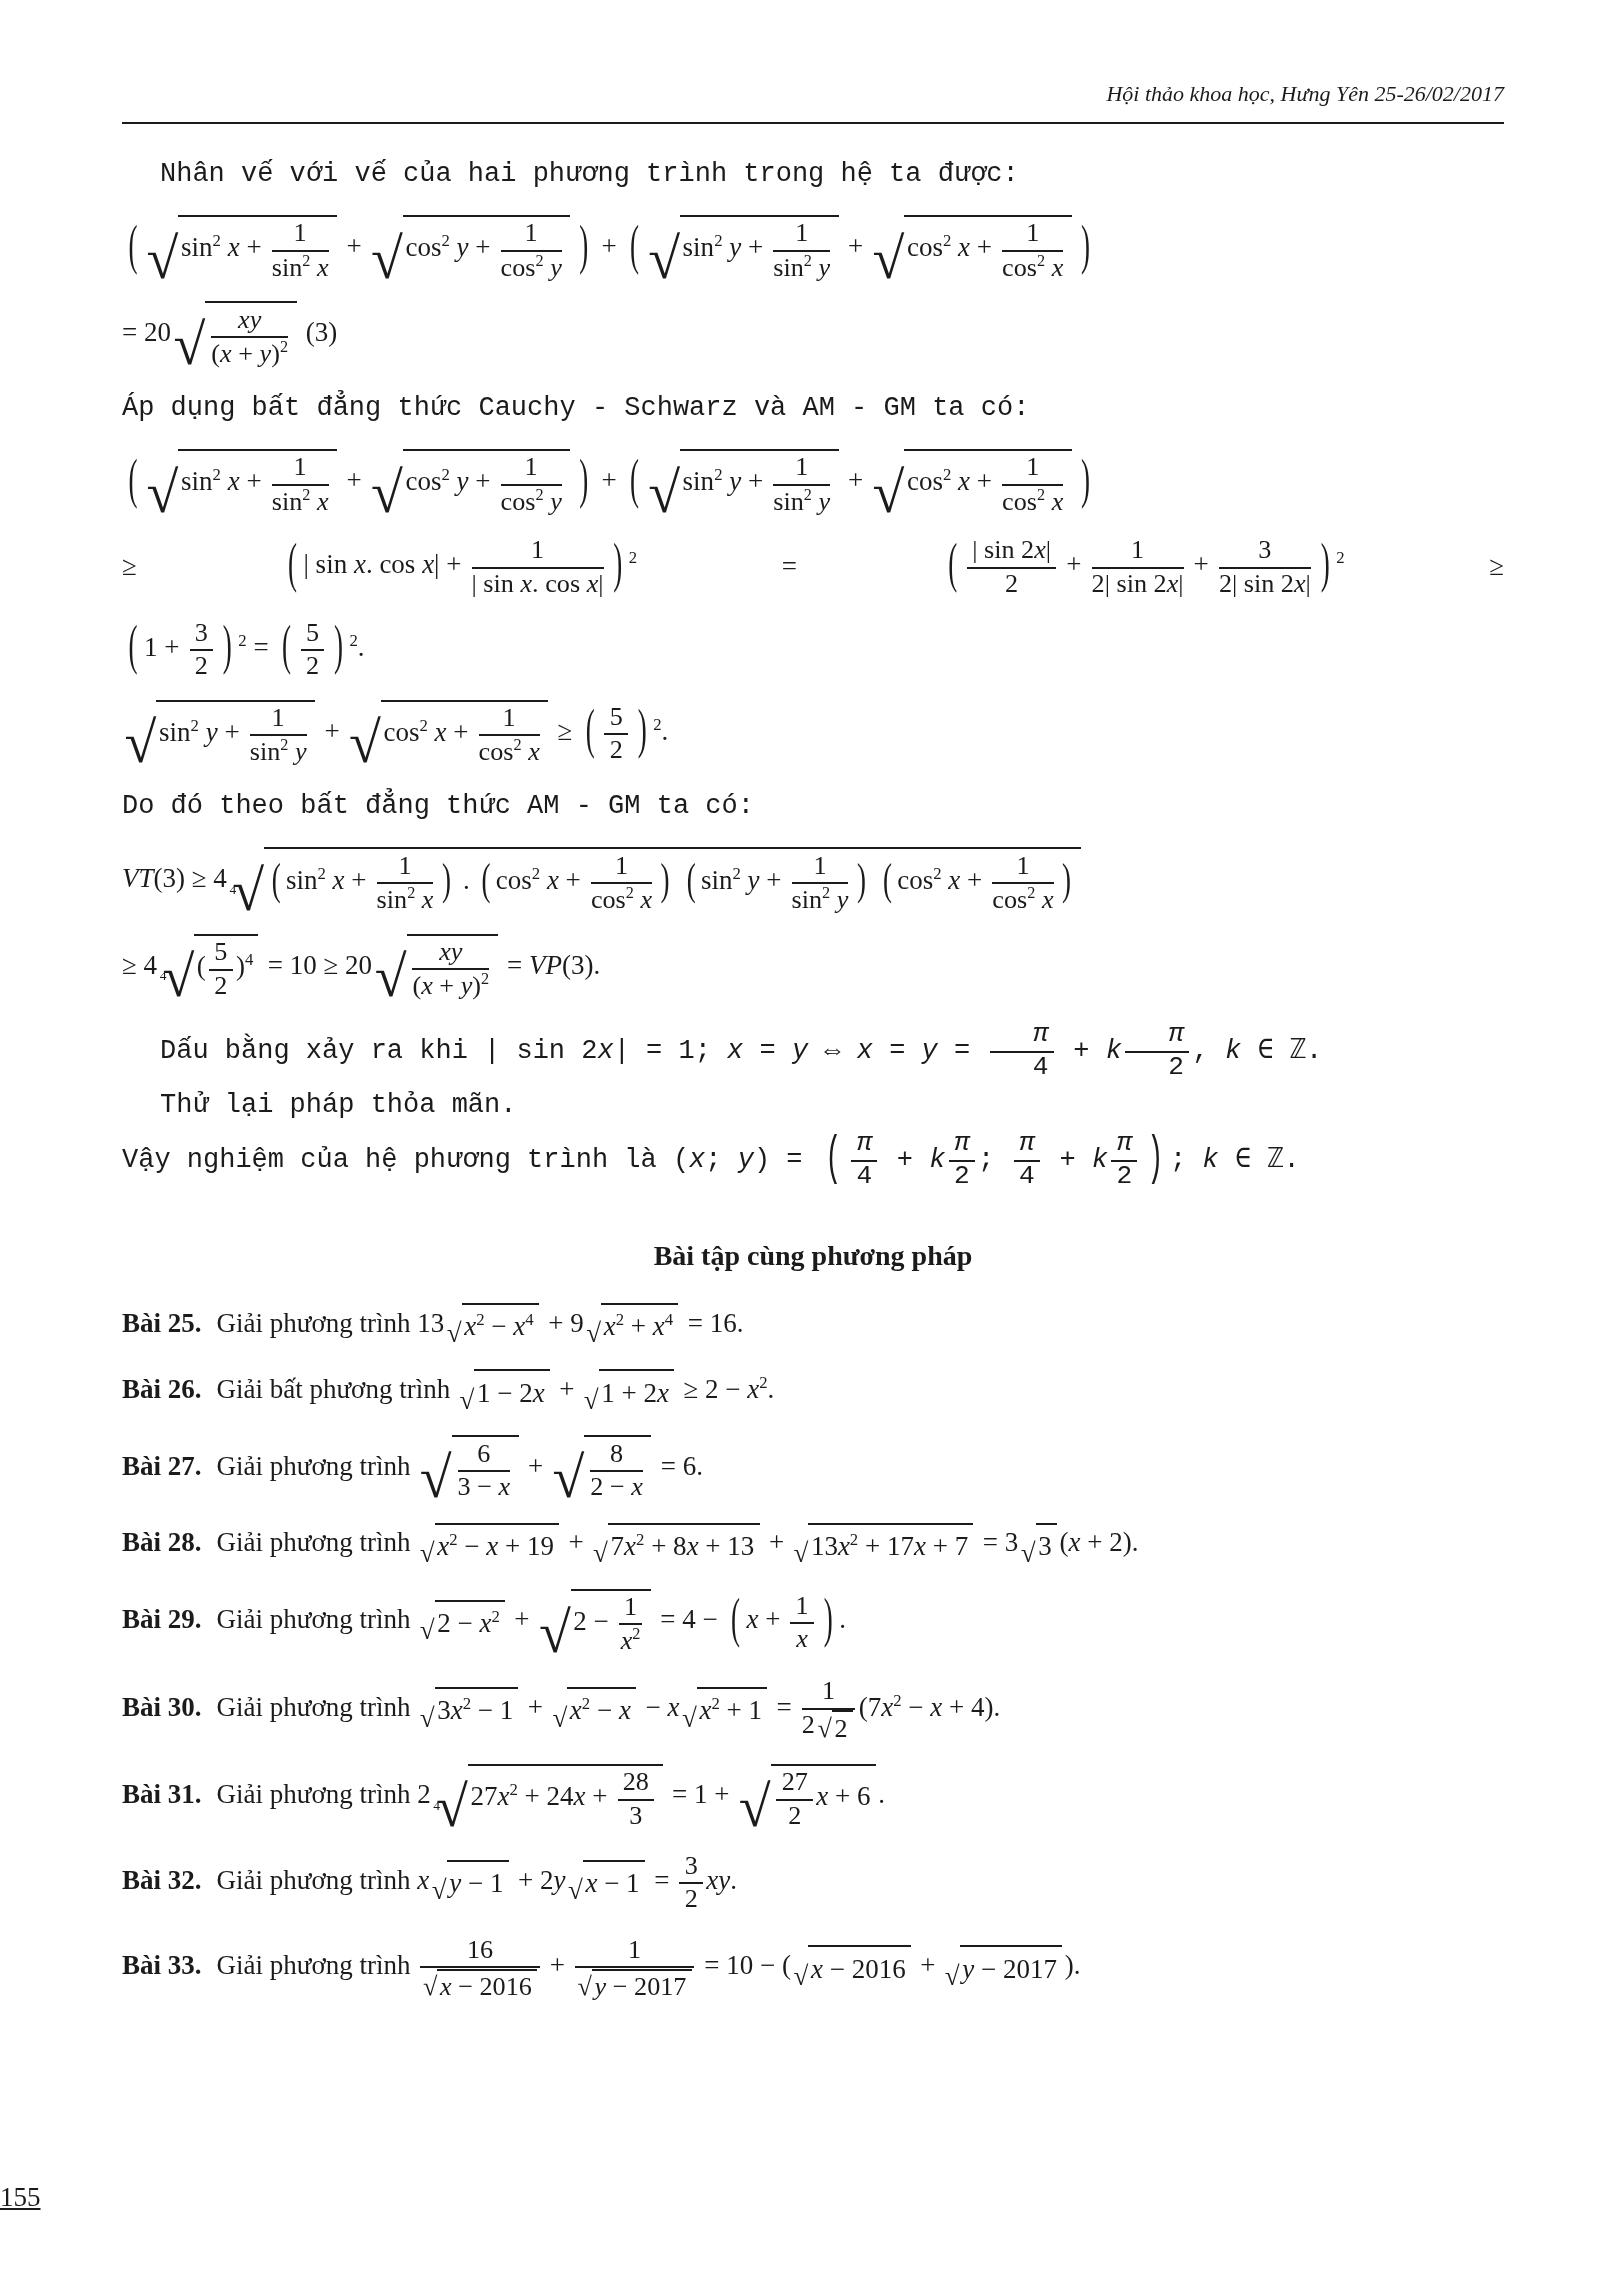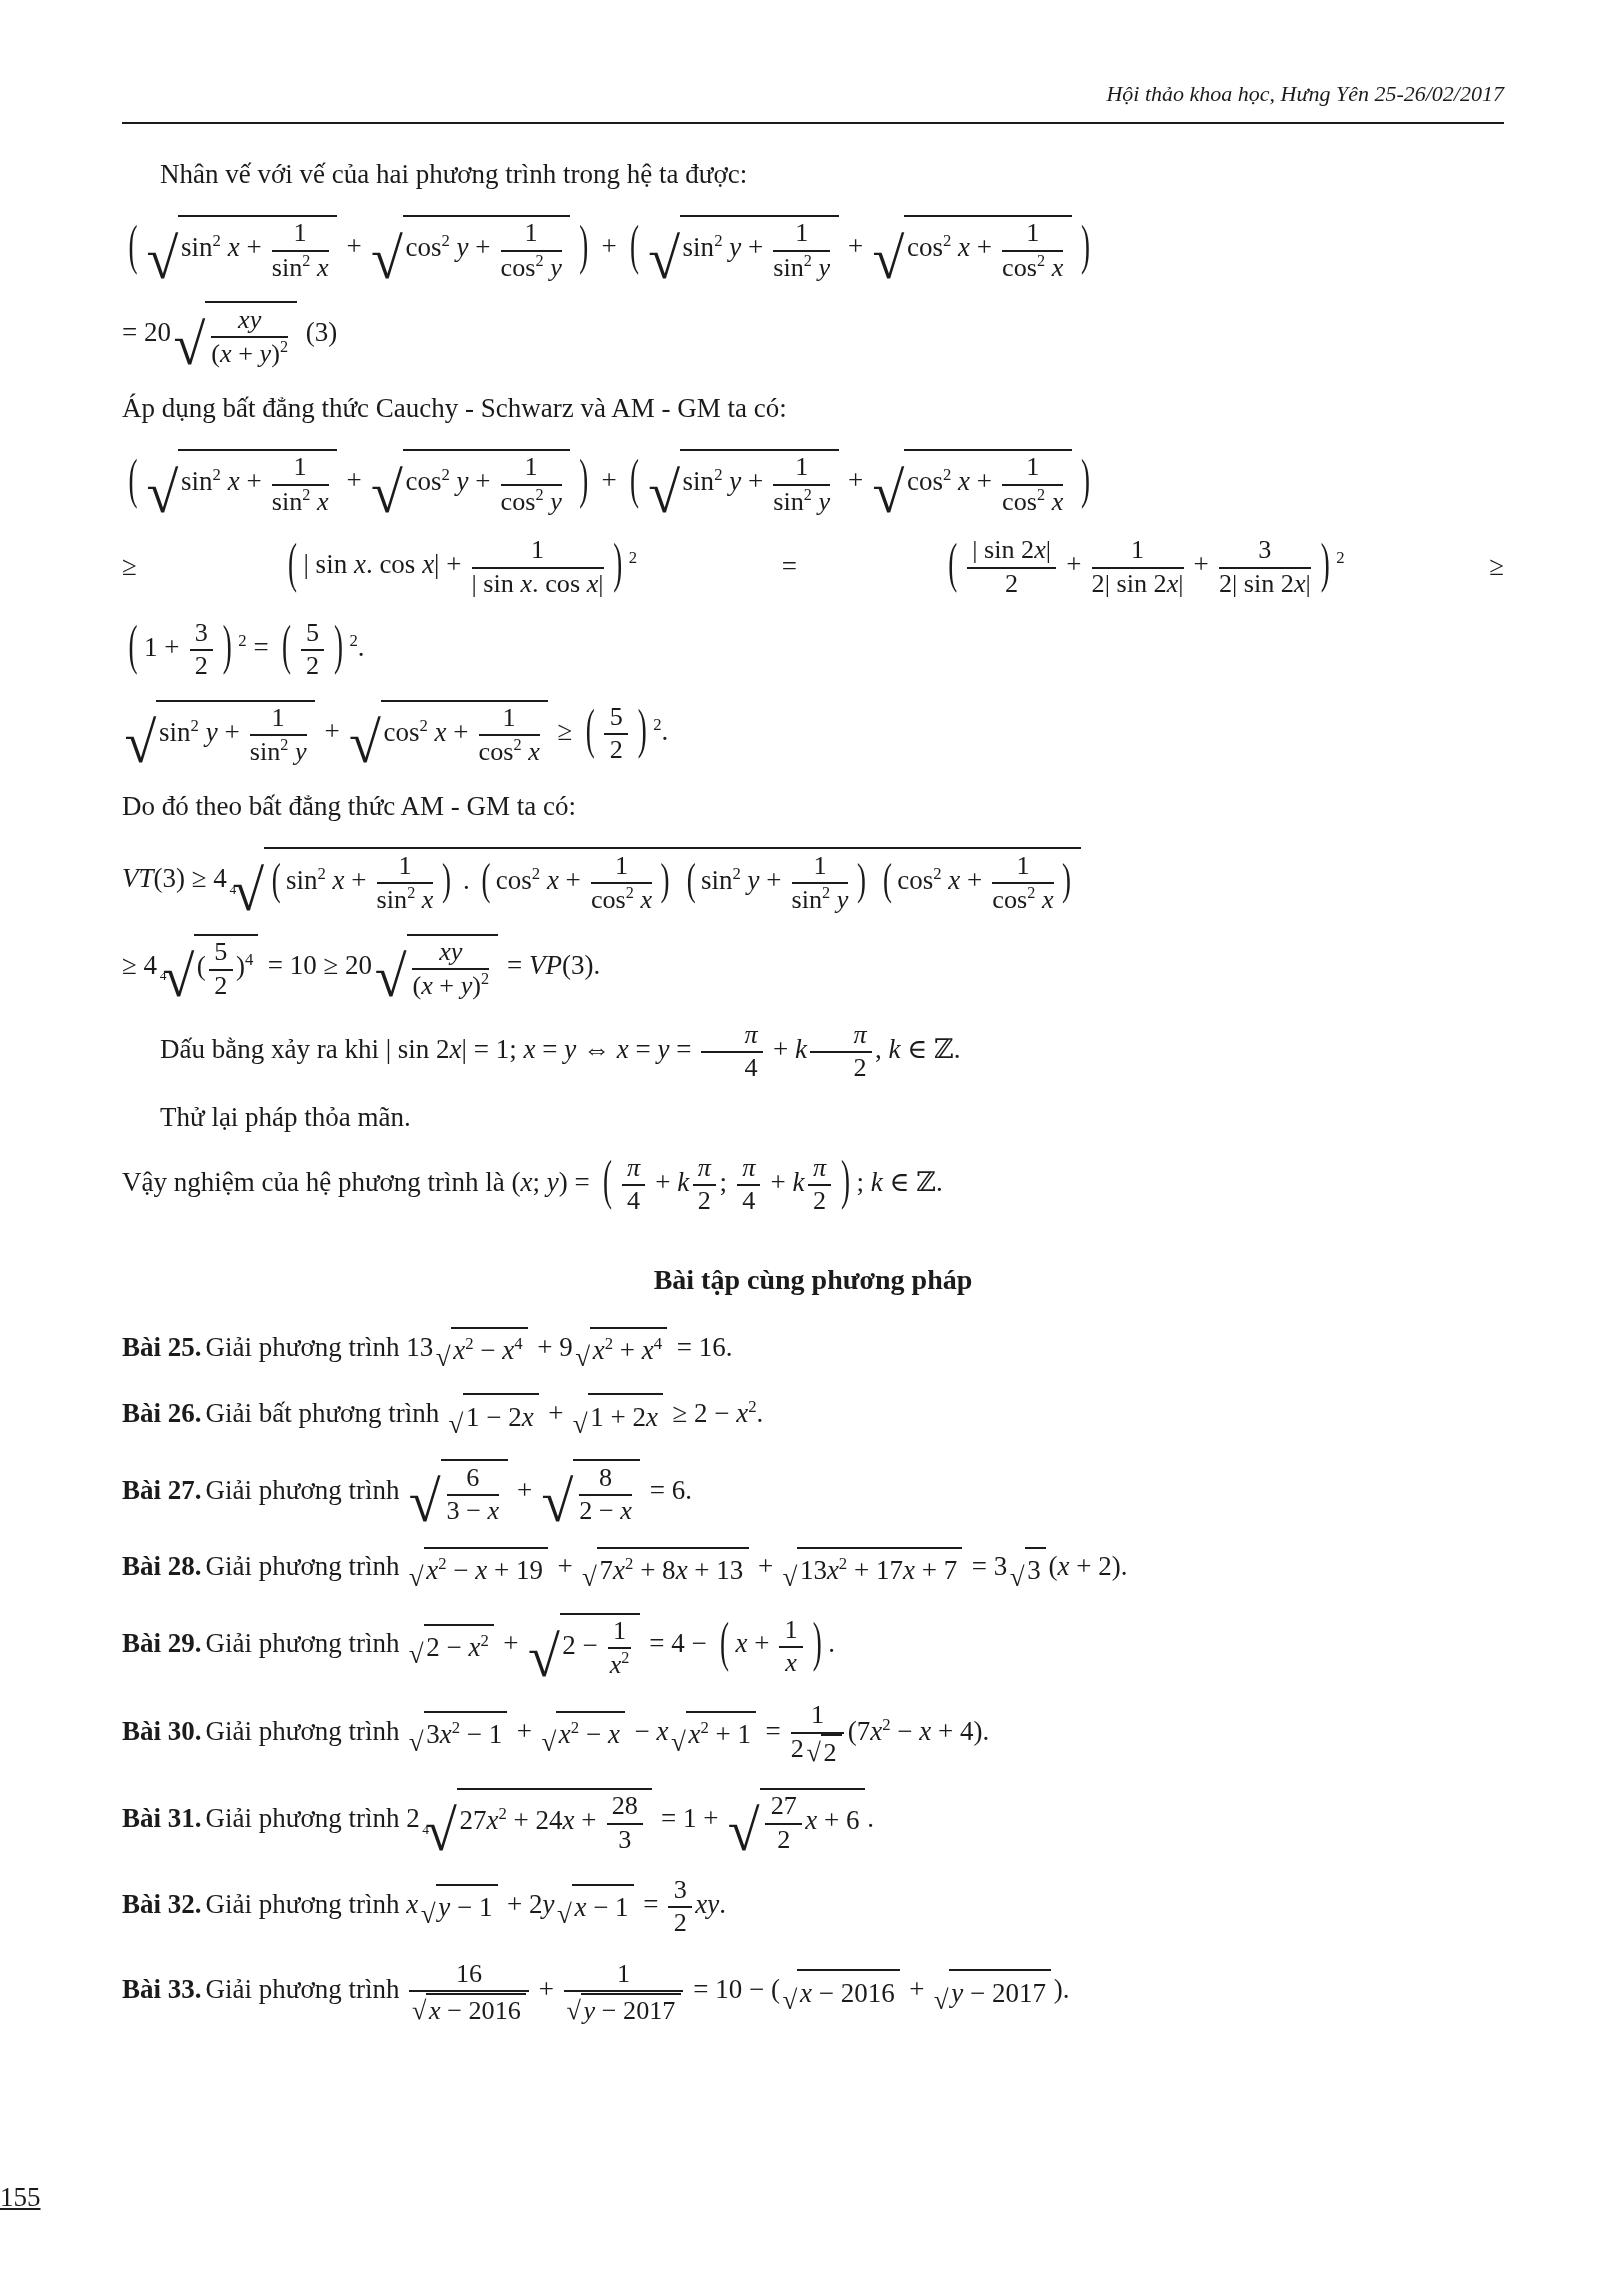--- a/index.html
+++ b/index.html
@@ -5,21 +5,21 @@
   html, body { margin:0; padding:0; background:#ffffff; }
   .page {
     width:1623px; height:2295px; background:#ffffff; position:relative;
     font-family:"Liberation Serif","DejaVu Serif",serif; color:#1b1b1b;
     font-size:27px; line-height:1.55; box-sizing:border-box;
     padding:77px 119px 0 122px;
   }
   .header { text-align:right; font-style:italic; font-size:22px; }
   .header-rule { border-bottom:2px solid #1b1b1b; margin-top:10.5px; margin-bottom:30px; }
 
-  .para { margin:14px 0; }
+  .para { margin:2px 0;font-family:Liberation Mono, monospace; }
   .indent { text-indent:38px; }
 
   .eq { margin:2.6px 0 10.5px; }
   .eqline { margin:19.6px 0; }
   .spread { display:flex; justify-content:space-between; align-items:center; }
 
   
   .fr { display:inline-block; vertical-align:middle; text-align:center; line-height:1.12; margin:0 3.3px; font-size:0.97em; }
   .fr > .n { display:block; border-bottom:2px solid #1b1b1b; padding:0 5.2px 2px; }
   .fr > .d { display:block; padding-top:0; }
@@ -33,21 +33,21 @@
 
   sup { font-size:0.62em; }
 
   
   .bp { display:inline-block; transform:scaleY(2.0); margin:0 6.5px; }
   .rb .bp { transform:scaleY(1.65); margin:0 5.2px; }
 
   .section-title { font-weight:bold; font-size:28px; margin:48px 0 30px; line-height:1.2;text-align:center; }
 
   .prob { margin:21px 0; }
-  .plabel { font-weight:bold; margin-right:4px; }
+  .plabel { font-weight:bold; margin-right:15px; }
 
   .footer { position:absolute; bottom:76px; left:0; width:100%; text-align:left; font-size:27px;text-decoration:underline; }
 
   i { font-style:italic; }
 </style>
 </head>
 <body>
 
 <div class="page">
 

